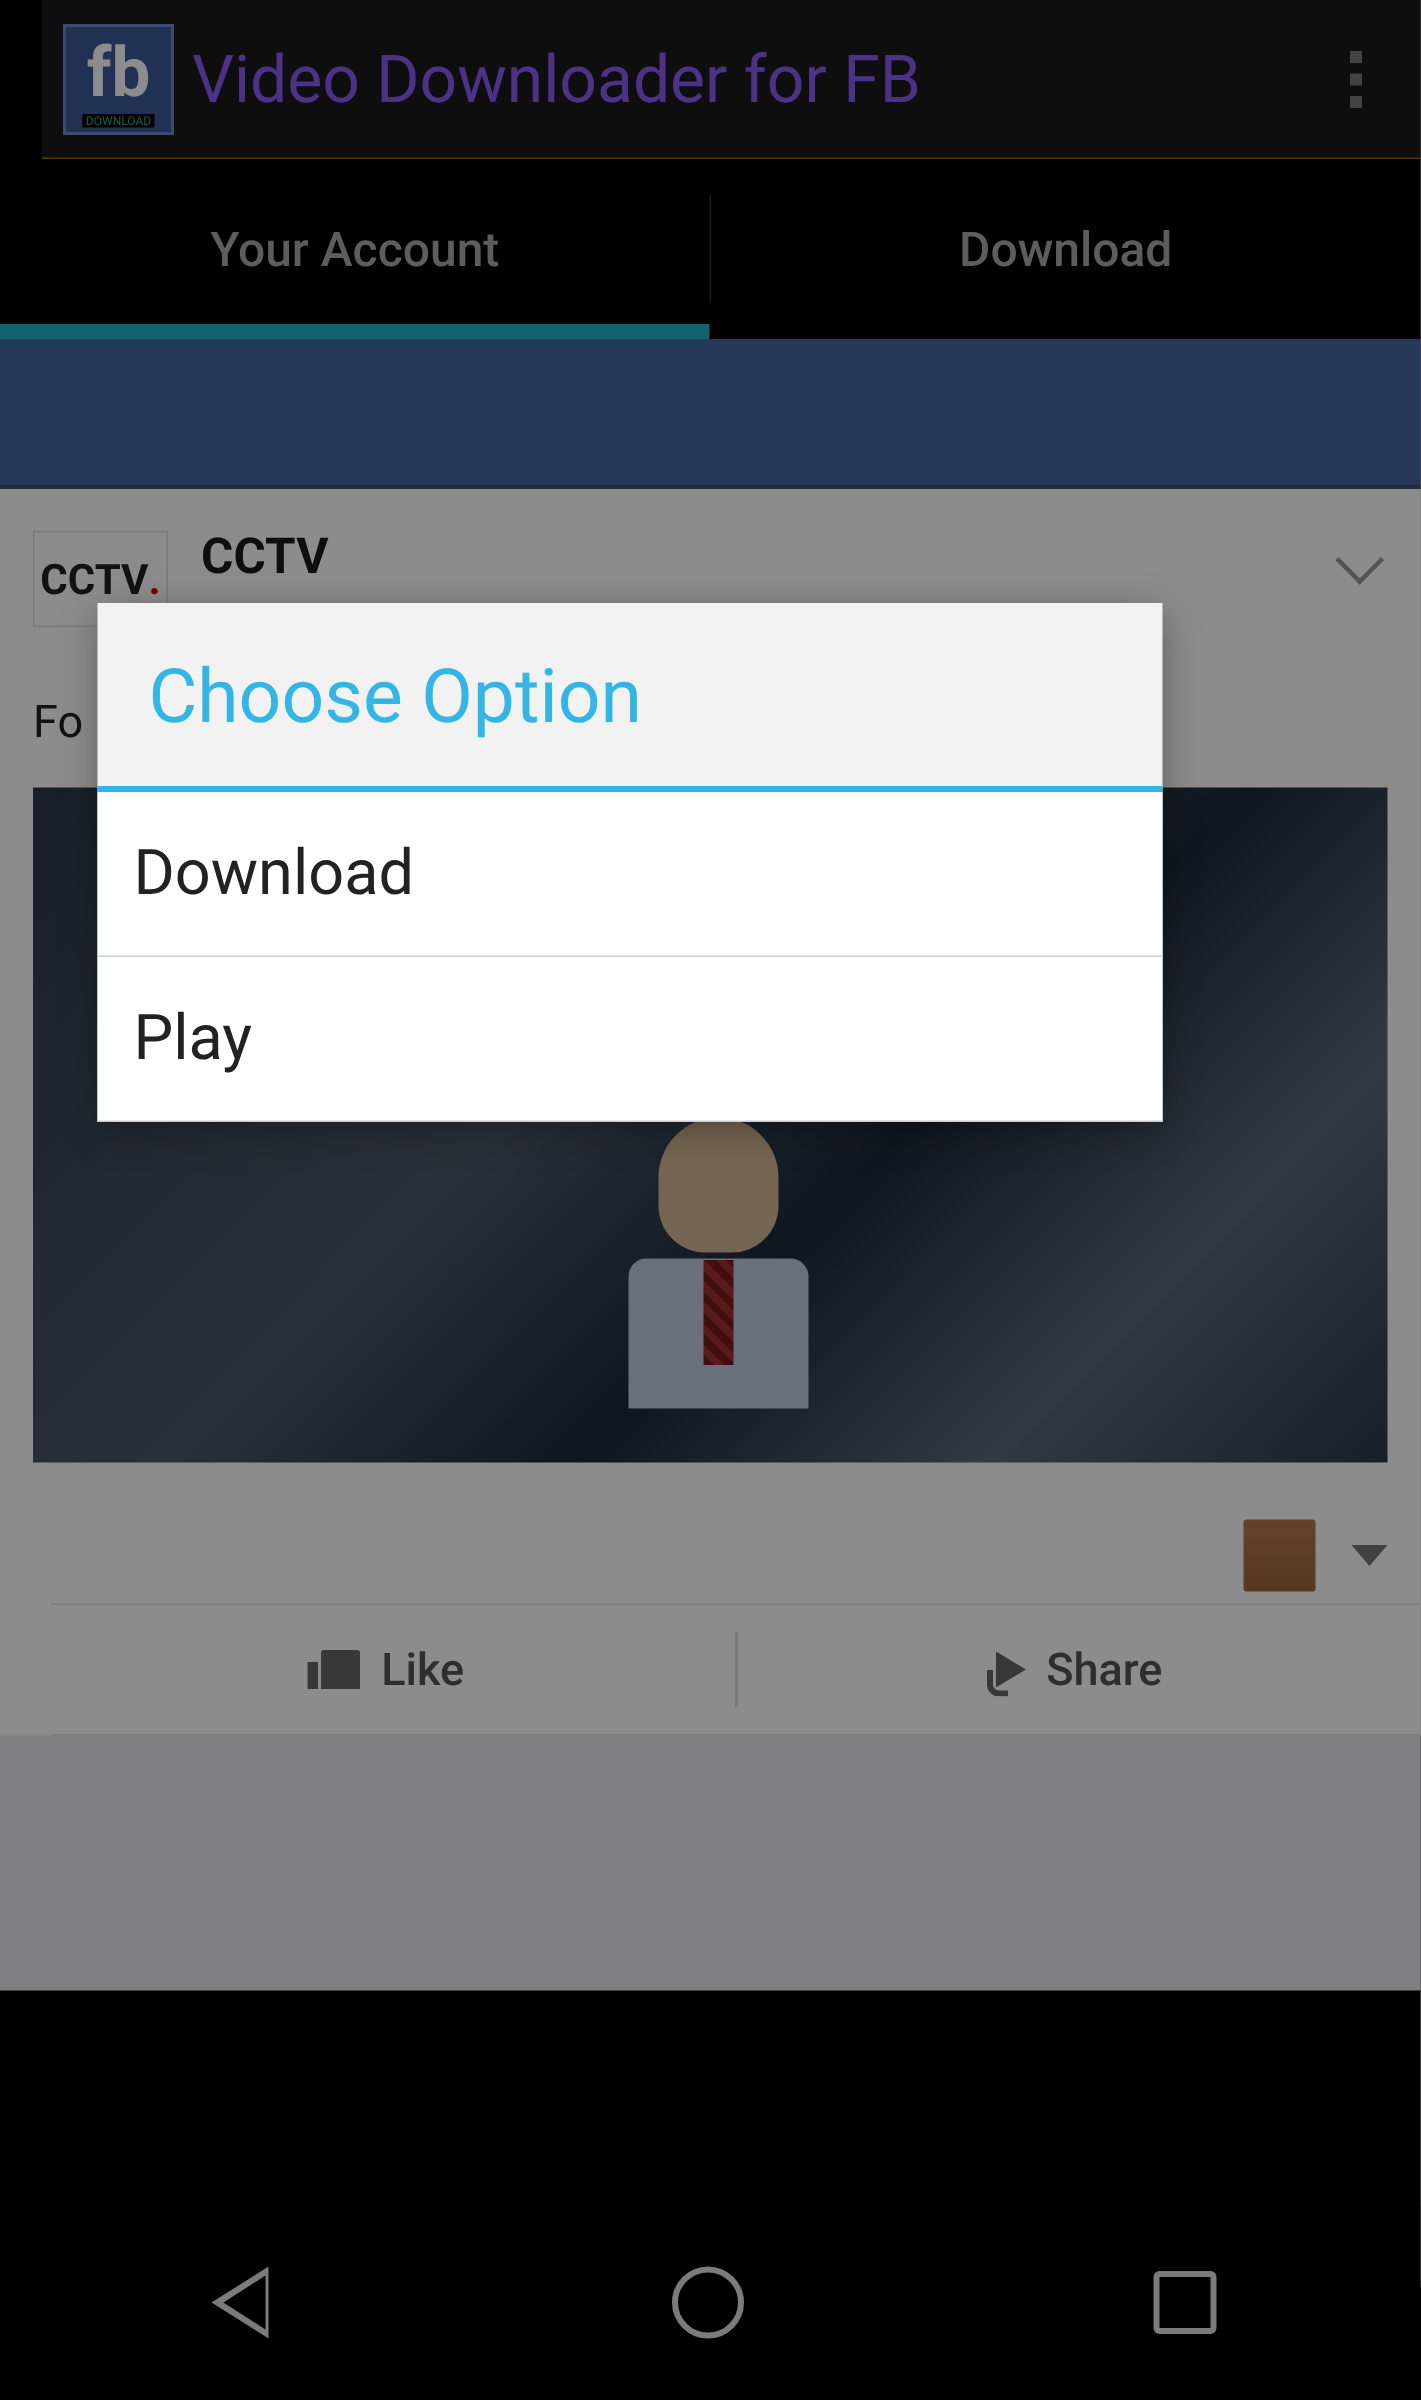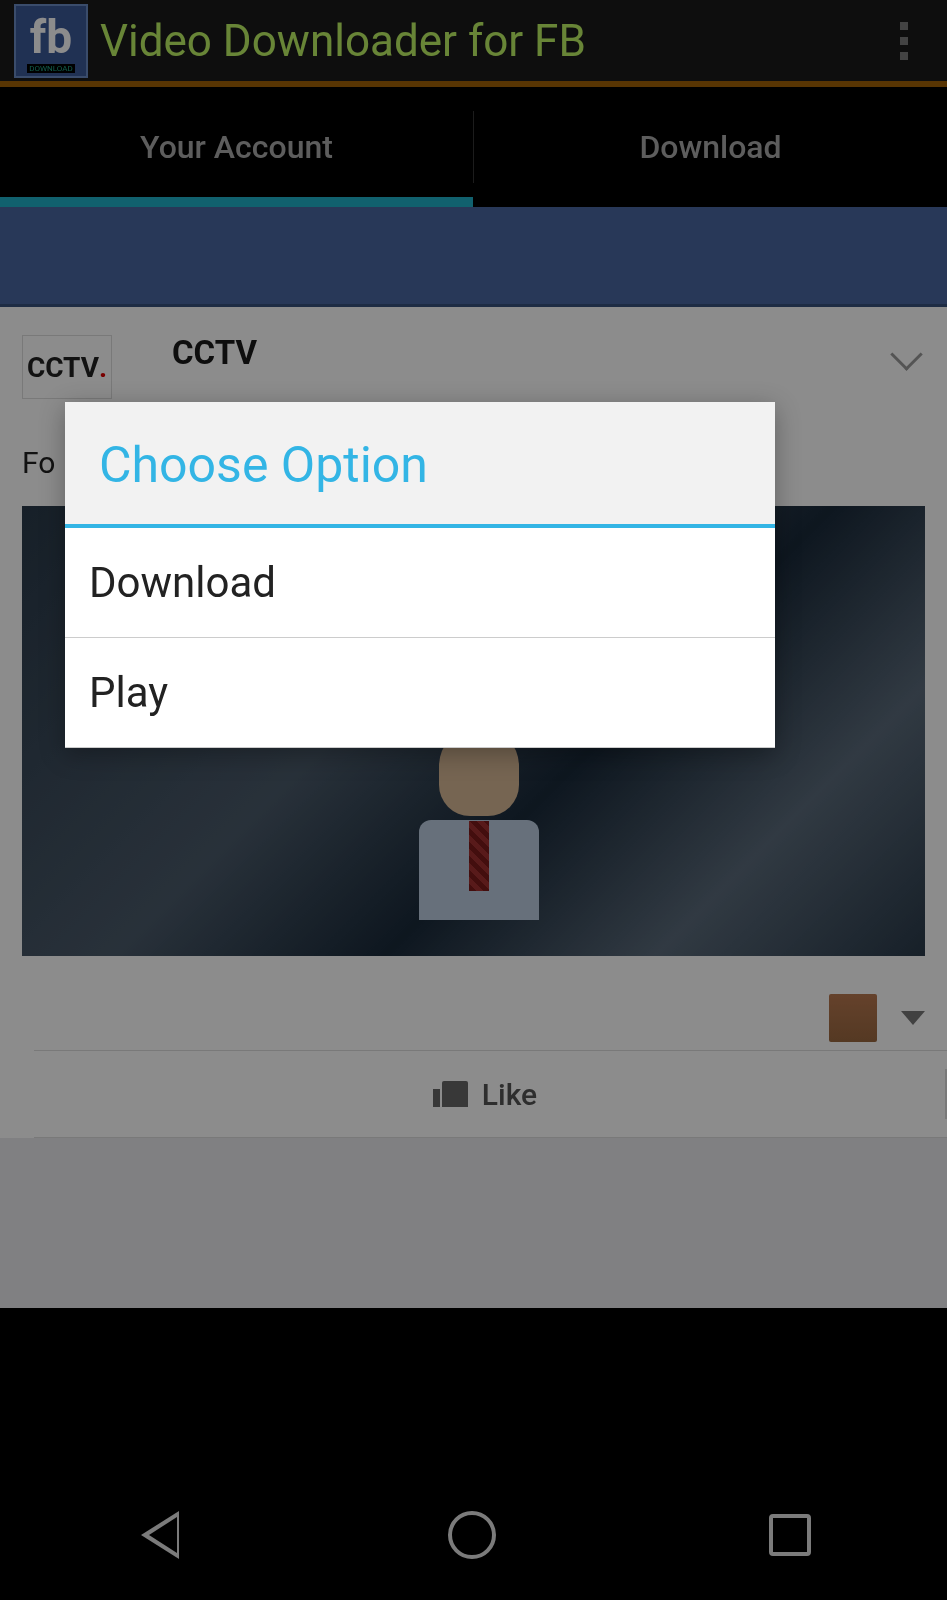--- a/index.html
+++ b/index.html
@@ -5,26 +5,27 @@
   * { margin: 0; padding: 0; box-sizing: border-box; }
   body {
     width: 947px;
     height: 1600px;
     background: #000;
     font-family: Roboto, Arial, sans-serif;
     overflow: hidden;
     position: relative;
   }
   .app-bar {
-    height: 87px;
+    height: 106px;
     background: #1a1a1a;
     display: flex;
     align-items: center;
     padding: 0 14px;
-    border-bottom: 6px solid #a16207;
+    border-bottom: 1px solid #a16207;
+    margin-left: 28px;
   }
   .app-logo {
     width: 74px;
     height: 74px;
     background: #3b5998;
     border: 2px solid #6a8bc4;
     display: flex;
     flex-direction: column;
     align-items: center;
     justify-content: center;
@@ -39,21 +40,21 @@
   }
   .app-logo-sub {
     font-size: 8px;
     color: #2a8;
     background: #000;
     padding: 0 2px;
     position: absolute;
     bottom: 3px;
   }
   .app-title {
-    color: #bef264;
+    color: #8b5cf6;
     font-size: 44px;
     margin-left: 12px;
     flex: 1;
   }
   .overflow {
     width: 50px;
     display: flex;
     flex-direction: column;
     align-items: center;
     gap: 7px;
@@ -105,21 +106,20 @@
     position: relative;
   }
   .post {
     background: #fff;
     padding-top: 28px;
   }
   .post-header {
     display: flex;
     align-items: flex-start;
     padding: 0 22px;
-    gap: 38px;
   }
   .post-avatar {
     width: 90px;
     height: 64px;
     border: 1px solid #ddd;
     background: #fff;
     display: flex;
     align-items: center;
     justify-content: center;
     font-size: 28px;
@@ -426,20 +426,24 @@
       <div class="user-avatar"></div>
       <div class="caret-down"></div>
     </div>
     <div class="action-bar">
       <div class="action-btn">
         <div class="like-icon"></div>
         <span>Like</span>
       </div>
       <div class="action-div"></div>
       <div class="action-div"></div>
+      <div class="action-btn">
+        <div class="share-icon"></div>
+        <span>Share</span>
+      </div>
     </div>
   </div>
 </div>
 
 <div class="scrim"></div>
 
 <div class="dialog">
   <div class="dialog-title">Choose Option</div>
   <div class="dialog-divider"></div>
   <div class="dialog-item">Download</div>

